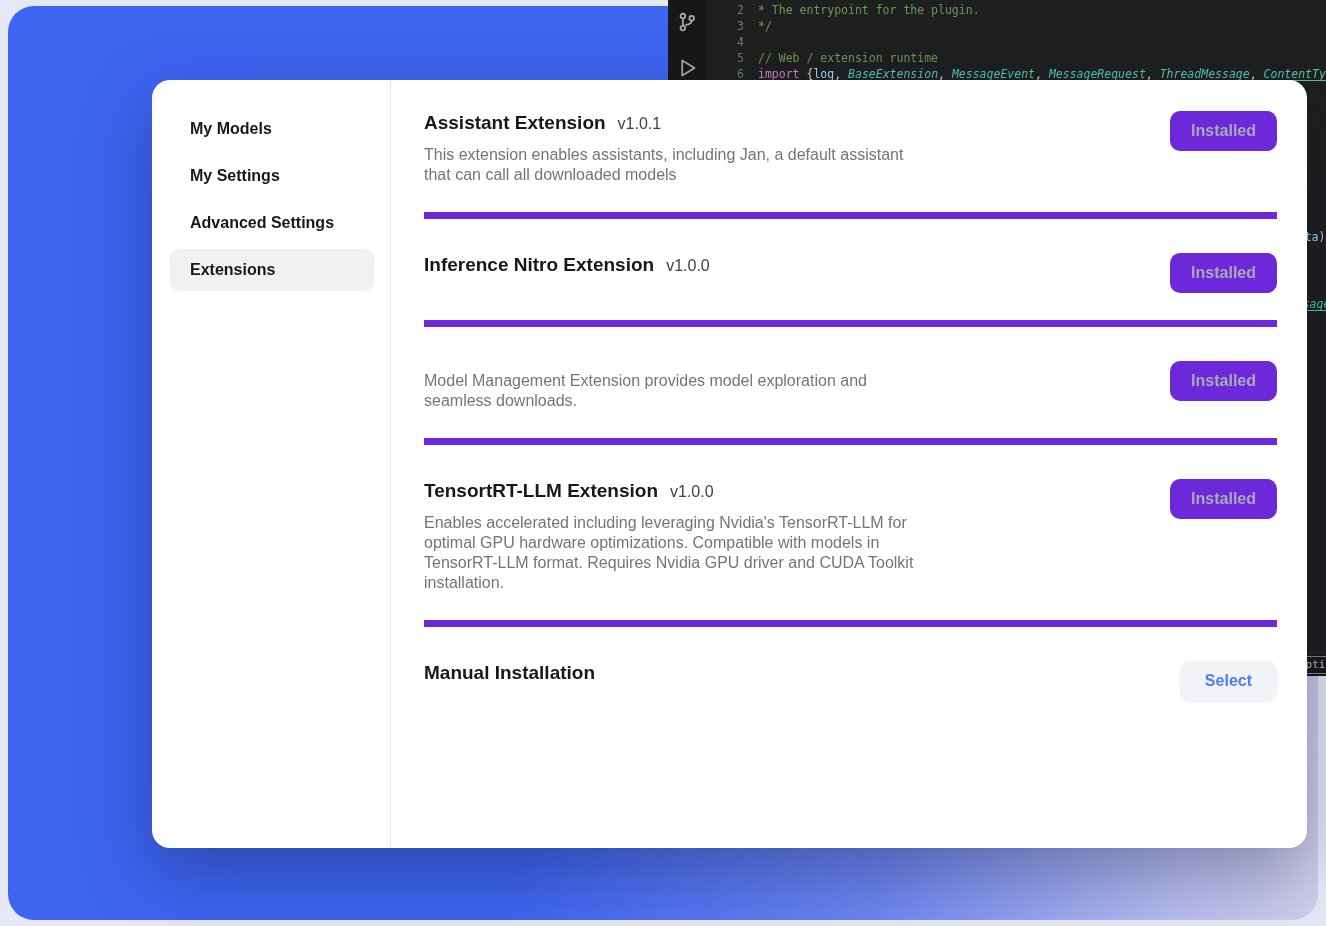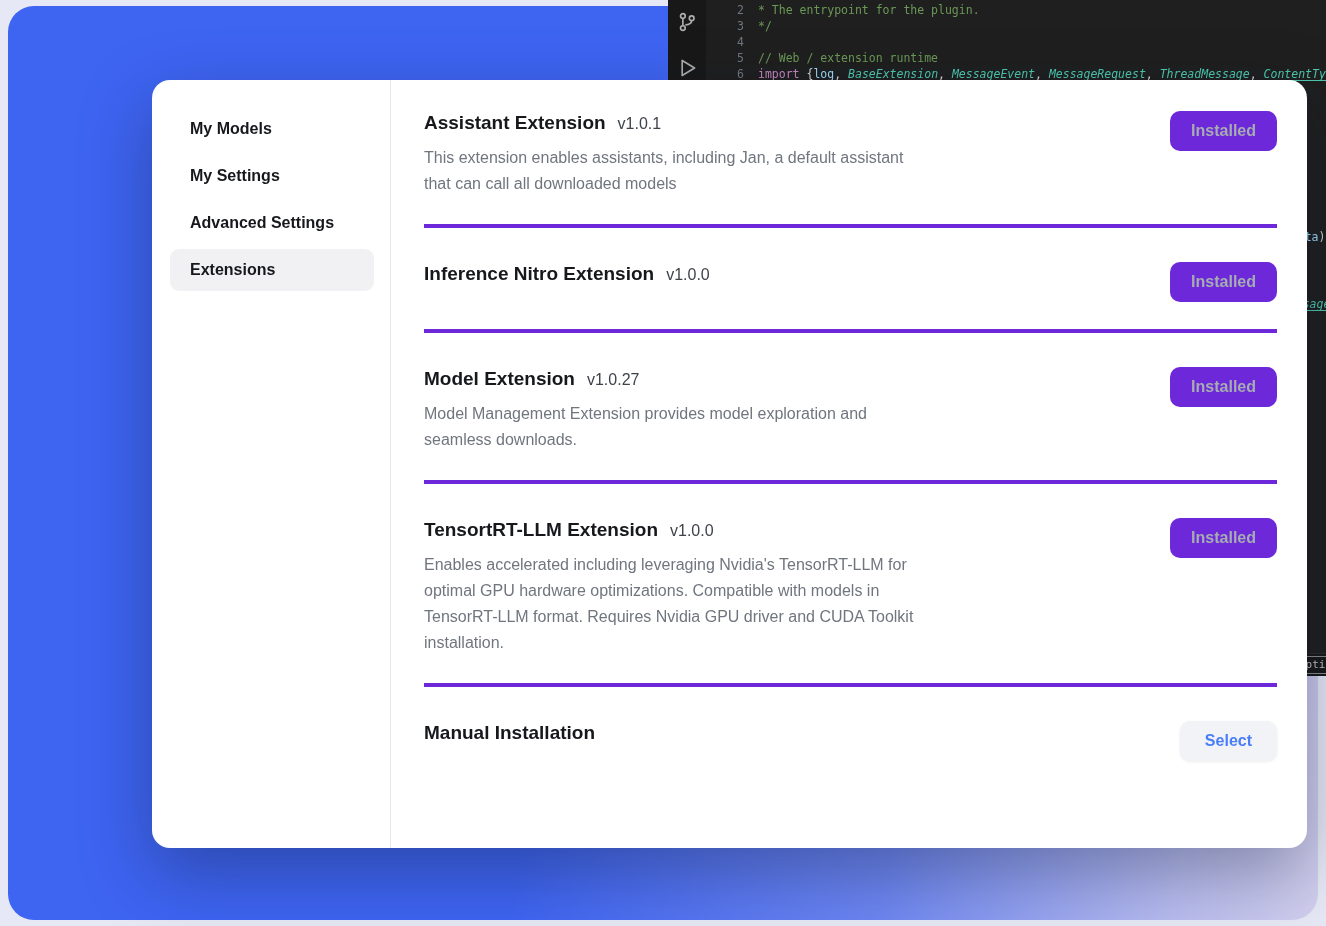--- a/index.html
+++ b/index.html
@@ -58,28 +58,28 @@
     box-shadow:0 25px 70px rgba(15,23,42,.35);overflow:hidden;
   }
   .sidebar{width:239px;flex:none;border-right:1px solid #e7e8ec;padding-top:28px;box-sizing:border-box;}
   .side-item{
     margin:0 16px 5px 18px;padding:12px 20px;border-radius:9px;
     font-size:16px;font-weight:700;color:#17181c;cursor:pointer;
   }
   .side-item.active{background:#f1f1f3;}
 
   .content{flex:1;padding:0 30px 0 33px;box-sizing:border-box;}
-  .section{display:flex;align-items:flex-start;padding:34px 0 27px;border-bottom:4px solid #6d28d9;}
+  .section{display:flex;align-items:flex-start;padding:34px 0 27px;border-bottom:7px solid #6d28d9;}
   .section.first{padding-top:31px;}
   .section.last{border-bottom:none;}
   .sec-text{flex:1;padding-right:30px;}
   .sec-title-row{display:flex;align-items:baseline;gap:12px;}
   .sec-name{font-size:19px;line-height:24px;font-weight:700;color:#17181c;}
   .sec-version{font-size:16px;color:#3f434a;}
-  .sec-desc{margin:10px 0 0 0;font-size:16px;line-height:26px;color:#70757e;white-space:pre-line;}
+  .sec-desc{margin:10px 0 0 0;font-size:16px;line-height:20px;color:#70757e;white-space:pre-line;}
   .link{color:#4a7dfa;text-decoration:none;cursor:pointer;}
   .btn{
     flex:none;border:none;border-radius:10px;background:#6d28d9;color:#a7abb3;
     font-size:16px;font-weight:600;padding:11px 21px;cursor:pointer;
     font-family:"Liberation Sans", sans-serif;
   }
   .btn.select{color:#4a7dfa;background:#f2f3f7;padding:11px 25px;box-shadow:0 1px 3px rgba(0,0,0,.08);}
 </style>
 </head>
 <body>
@@ -162,24 +162,20 @@
         <div class="sec-title-row">
           <span class="sec-name">Inference Nitro Extension</span>
           <span class="sec-version">v1.0.0</span>
         </div>
       </div>
       <button class="btn">Installed</button>
     </div>
 
     <div class="section">
       <div class="sec-text">
-        <div class="sec-title-row">
-          <span class="sec-name">Model Extension</span>
-          <span class="sec-version">v1.0.27</span>
-        </div>
         <p class="sec-desc">Model Management Extension provides model exploration and
 seamless downloads.</p>
       </div>
       <button class="btn">Installed</button>
     </div>
 
     <div class="section">
       <div class="sec-text">
         <div class="sec-title-row">
           <span class="sec-name">TensortRT-LLM Extension</span>

